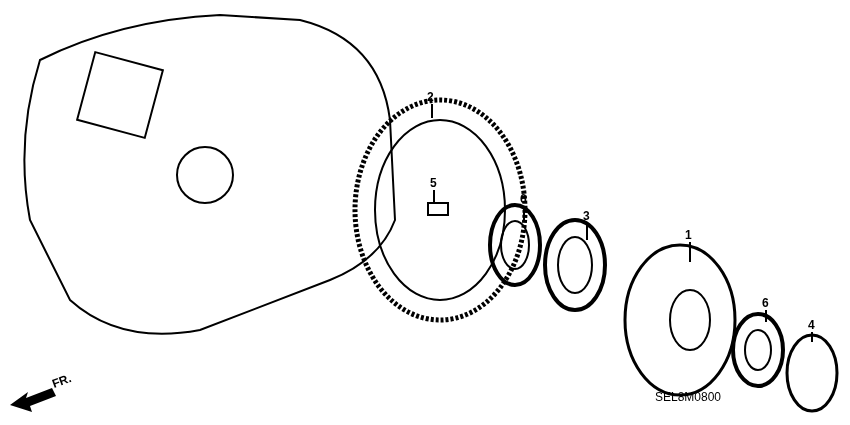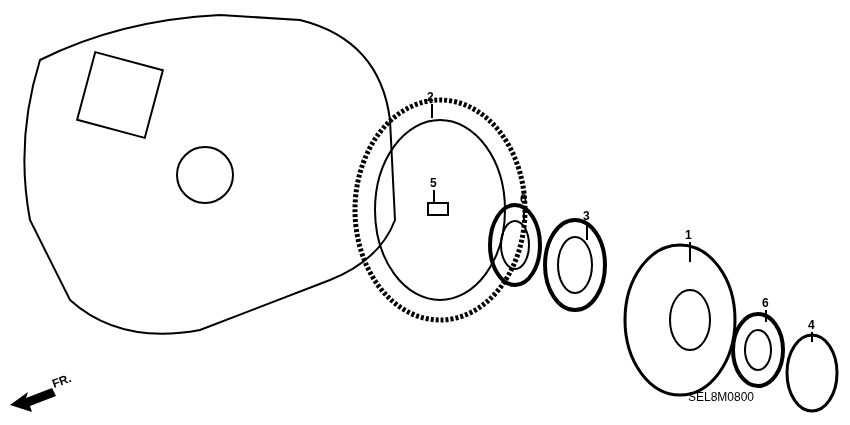--- a/index.html
+++ b/index.html
@@ -1,19 +1,19 @@
 <!DOCTYPE html>
 <html><head>
 <meta charset="utf-8">
 <style>
   html,body{margin:0;padding:0;background:#fff;}
   body{width:850px;height:425px;position:relative;overflow:hidden;font-family:"Liberation Sans",sans-serif;}
   svg{position:absolute;left:0;top:0;}
   .callout{position:absolute;font-size:12px;font-weight:bold;color:#000;}
-  .code{position:absolute;left:688px;top:390px;font-size:12px;color:#000;}
+  .code{position:absolute;left:655px;top:390px;font-size:12px;color:#000;}
   .fr{position:absolute;left:52px;top:374px;font-size:12px;font-weight:bold;transform:rotate(-20deg);}
 </style>
 </head>
 <body>
 
 <svg width="850" height="425">
   <g fill="none" stroke="#000" stroke-width="2">
 
     <path d="M40 60 Q120 20 220 15 L300 20 Q380 40 390 120 L395 220 Q380 260 330 280 L200 330 Q120 345 70 300 L30 220 Q15 140 40 60Z"></path>
     <circle cx="205" cy="175" r="28"></circle>

